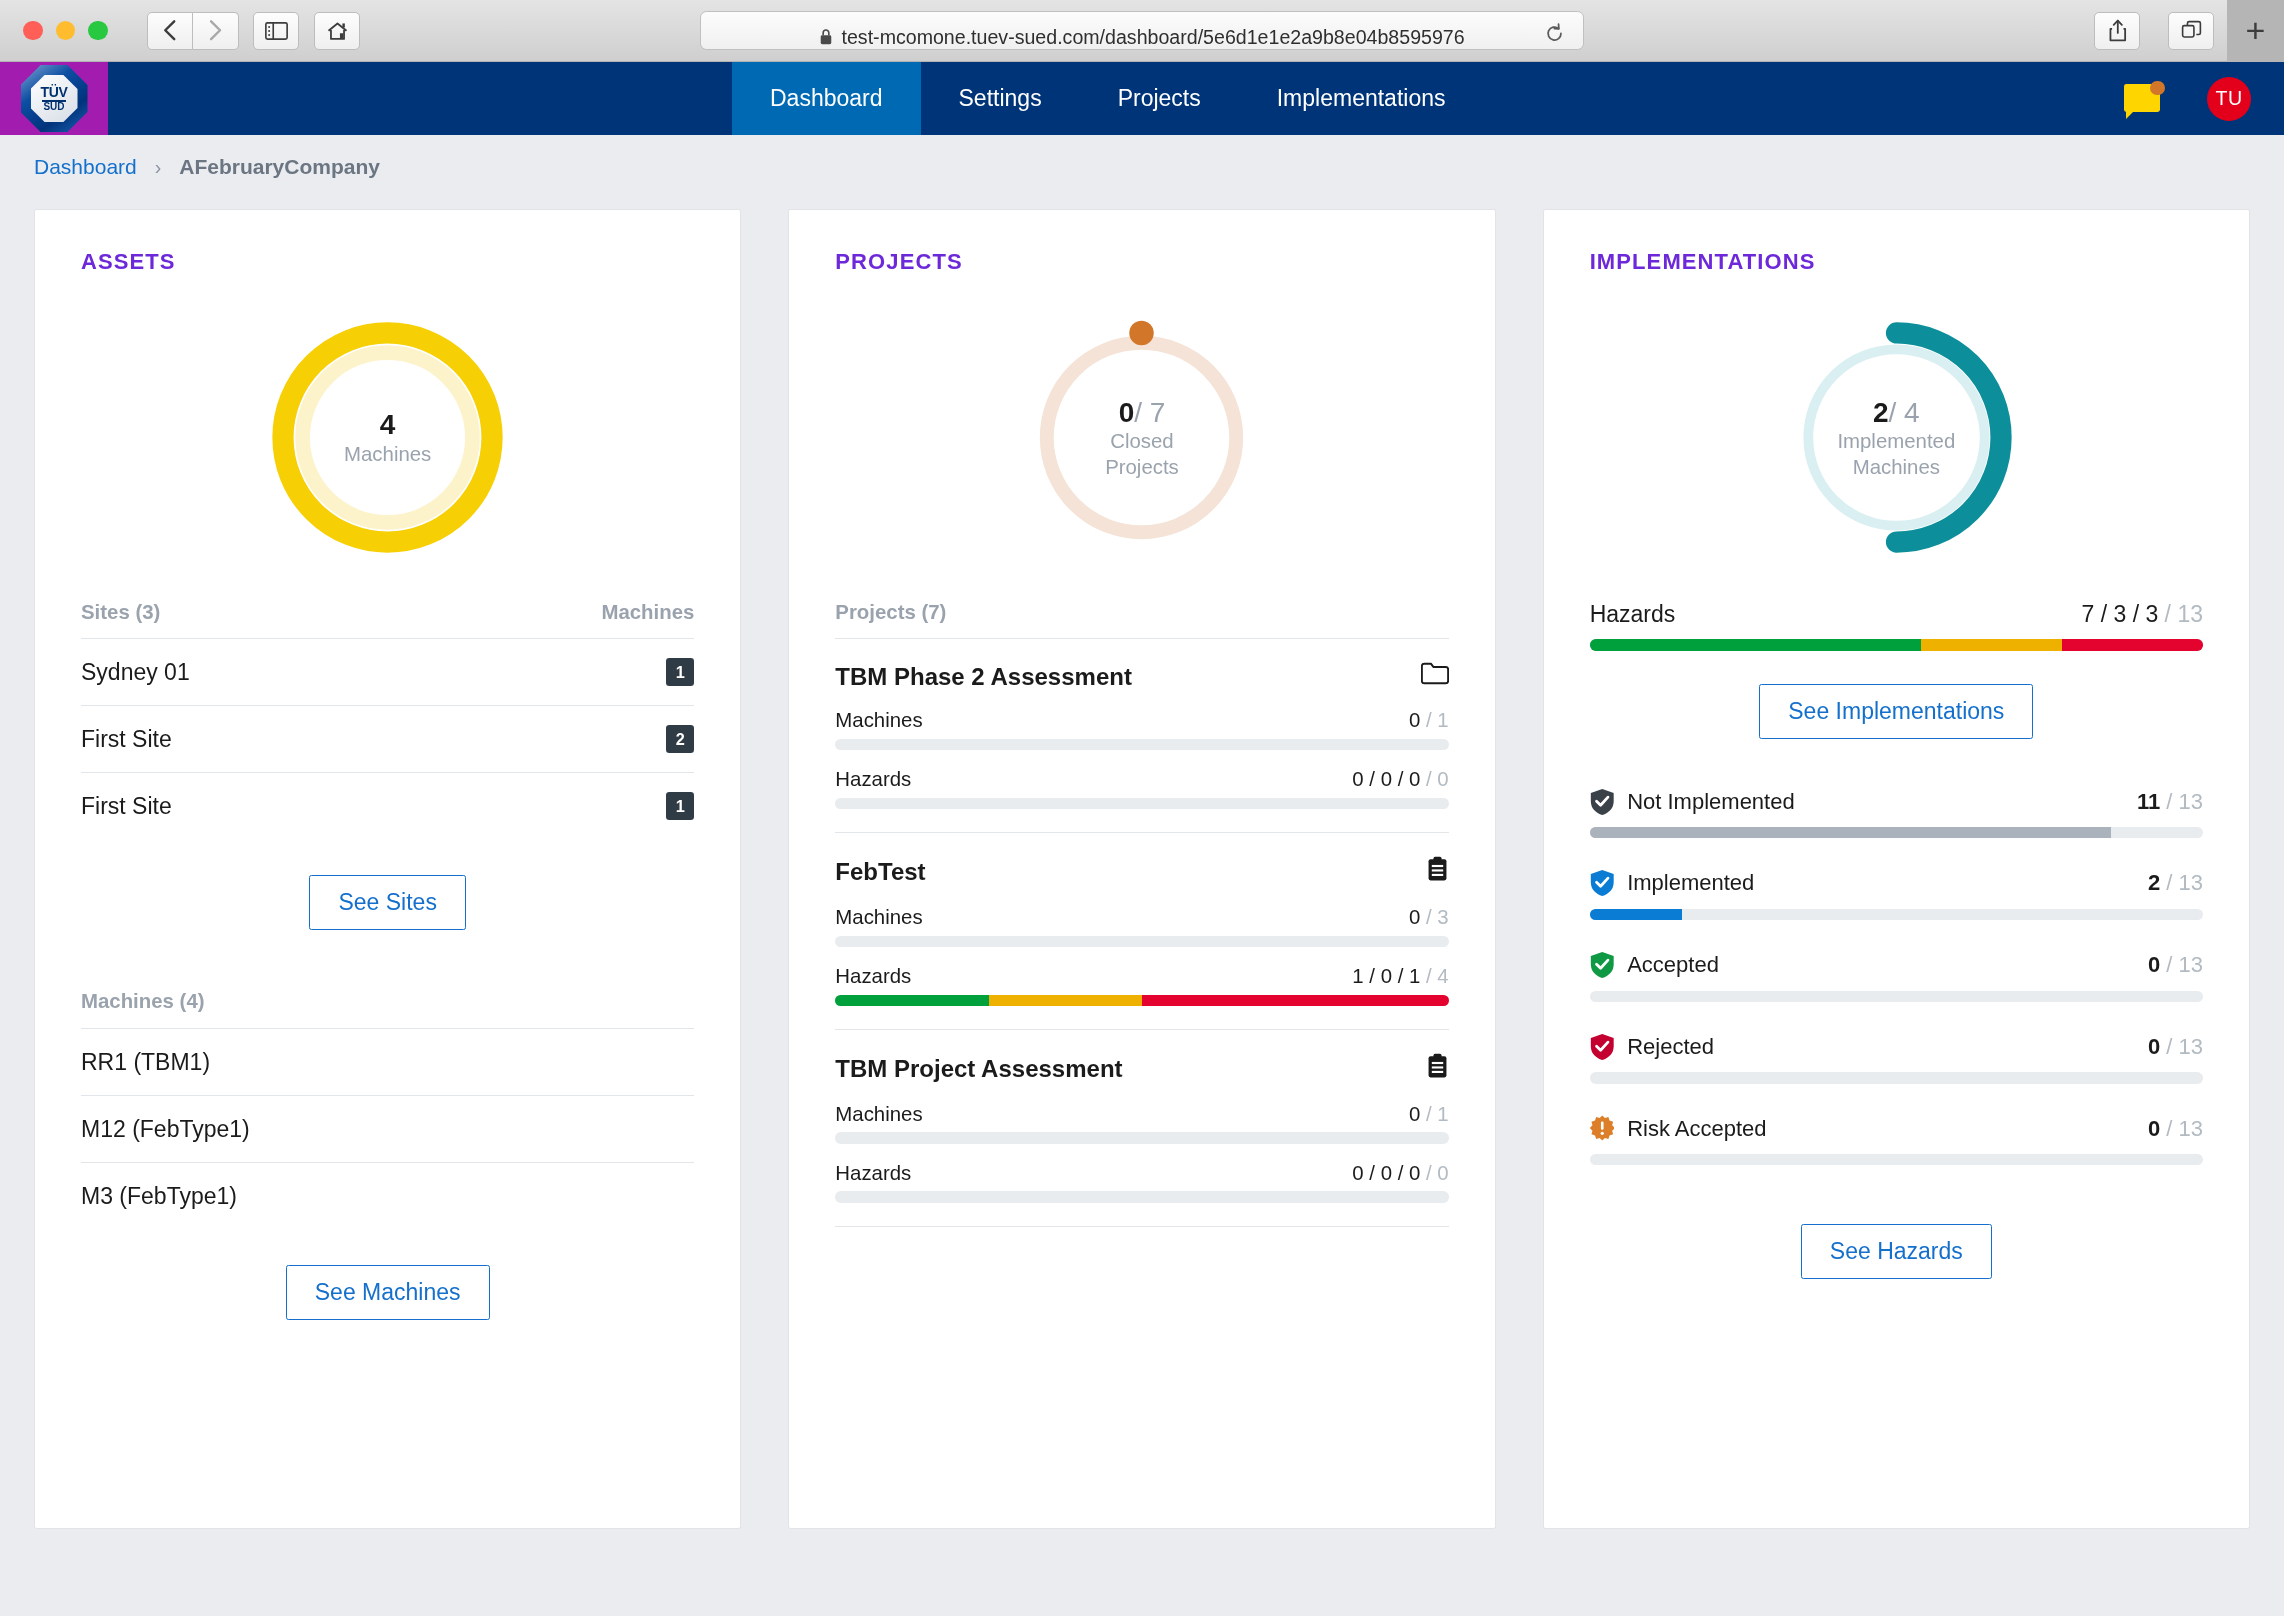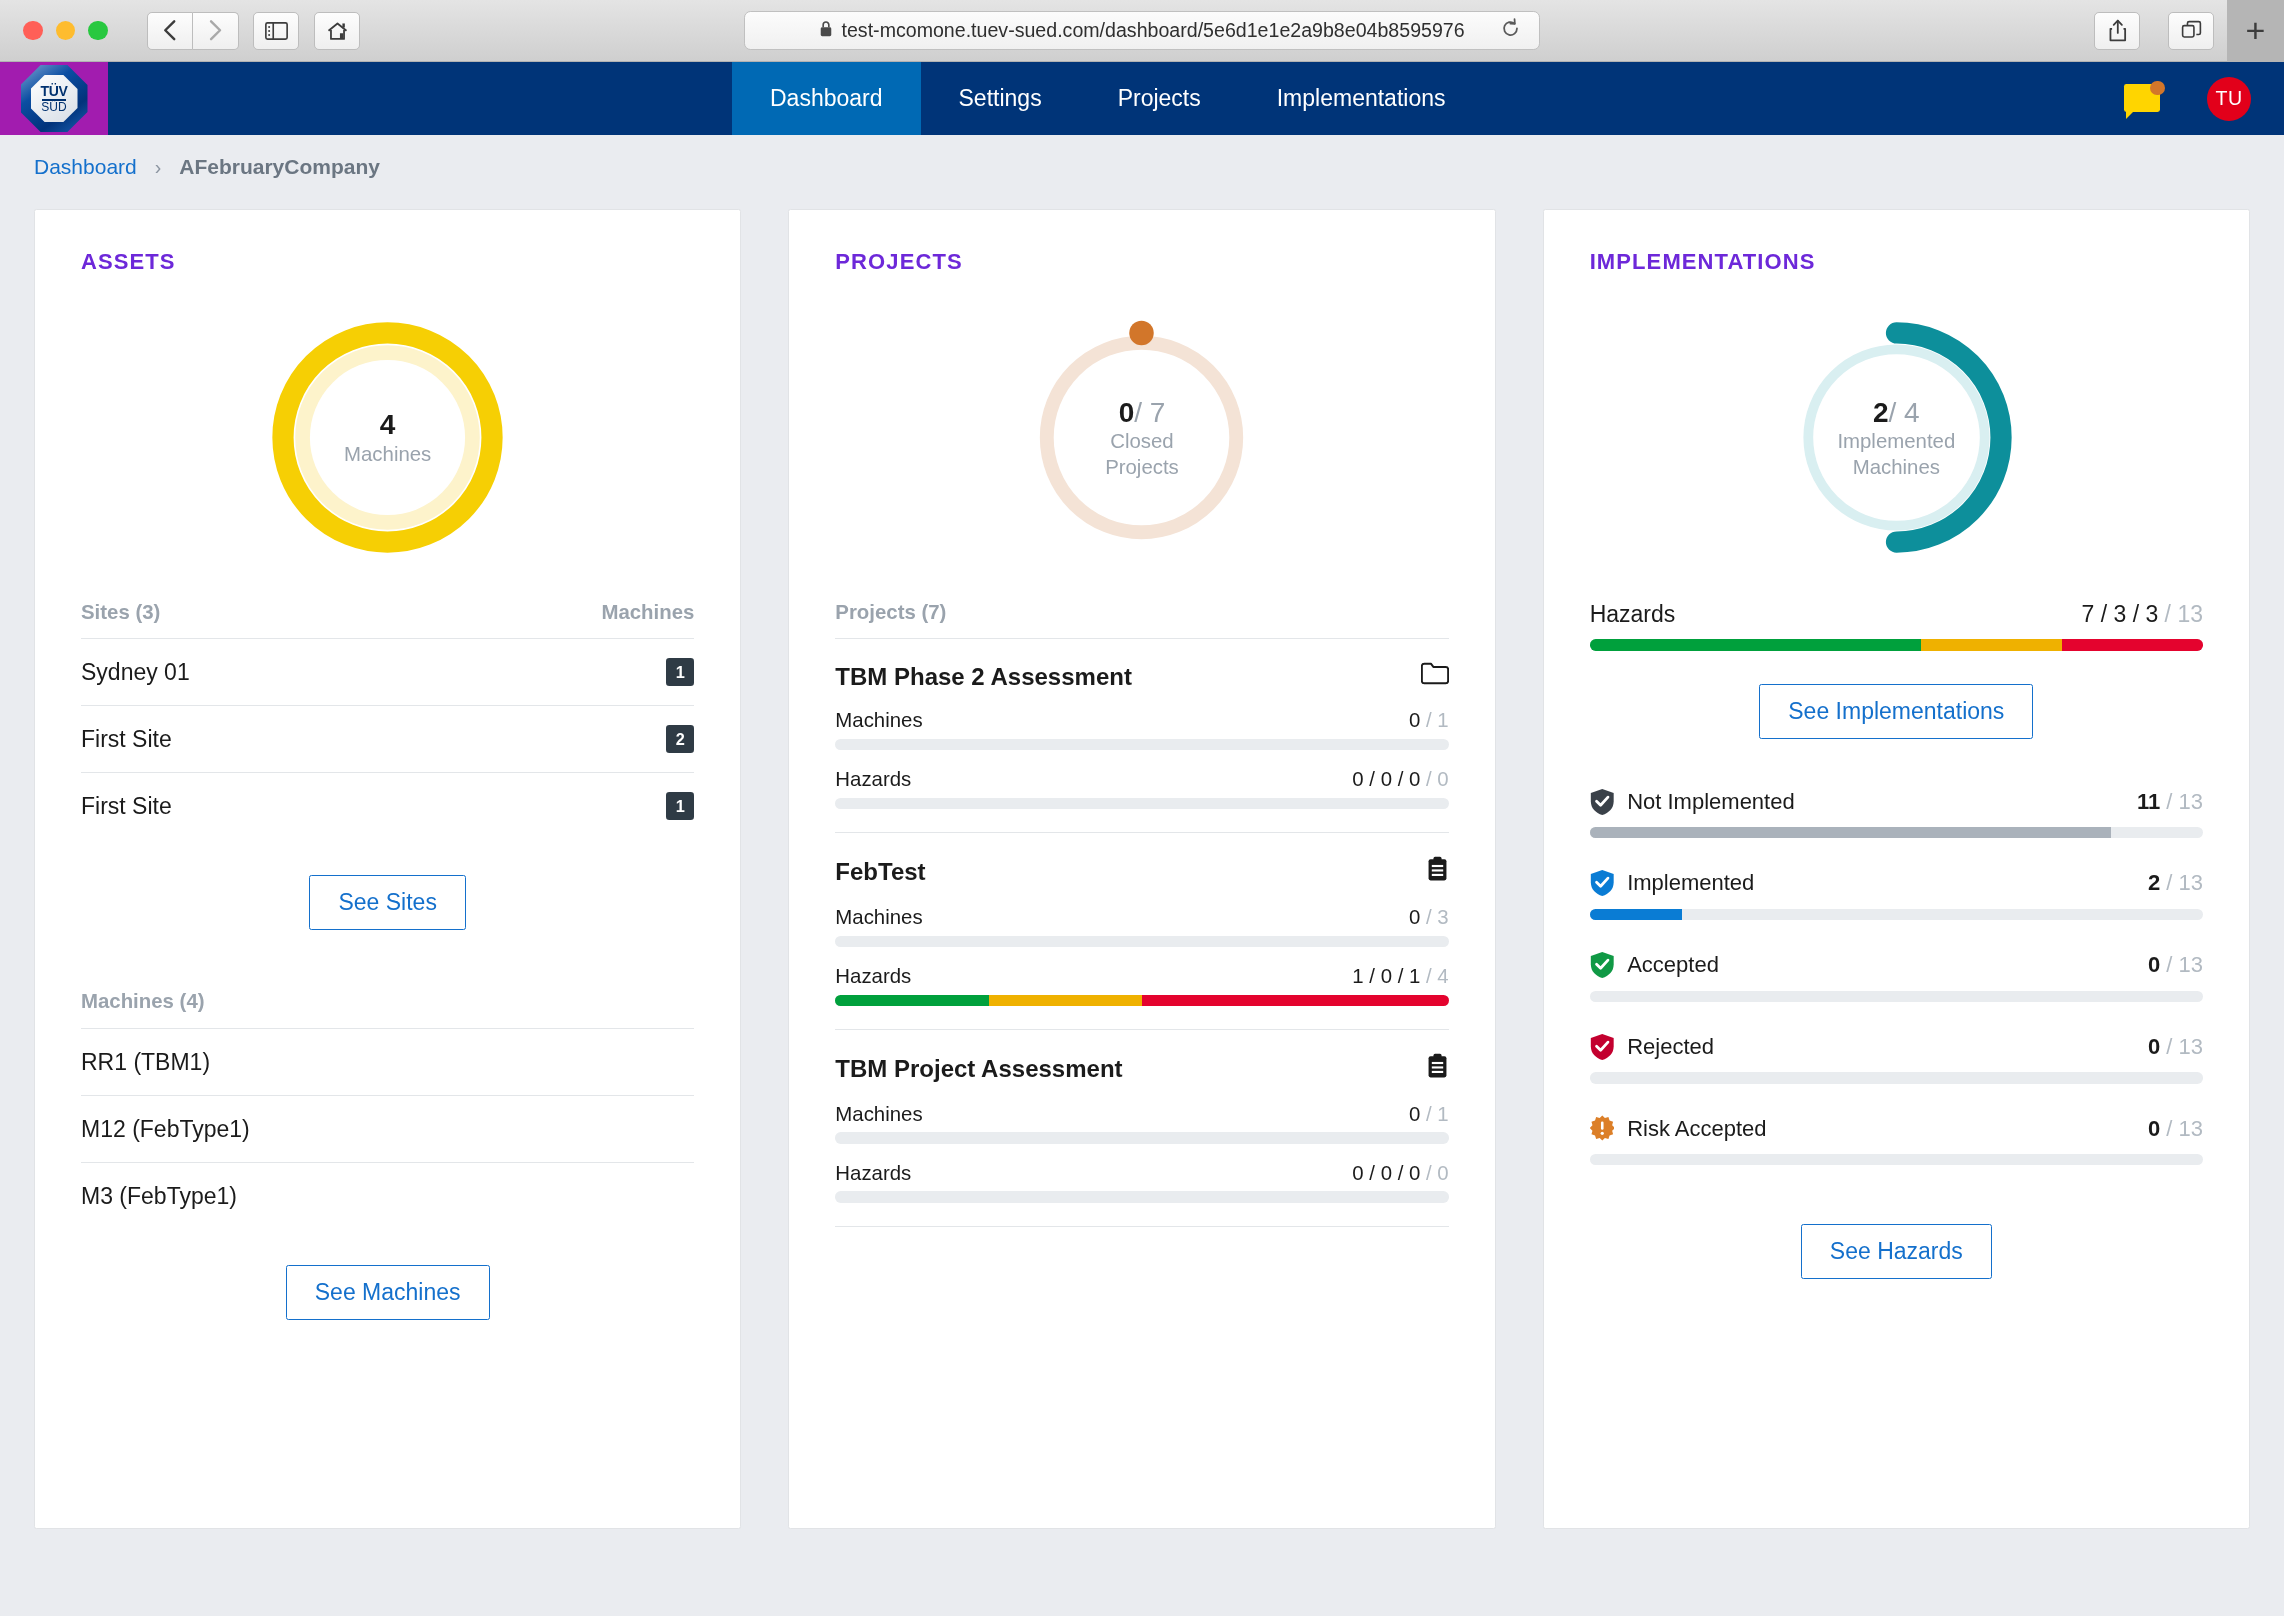--- a/index.html
+++ b/index.html
@@ -35,25 +35,25 @@
     color: #4a4a4a;
   }
   .chrome-btn:first-child { border-radius: 4.9px 0 0 4.9px; }
   .chrome-btn:last-child { border-radius: 0 4.9px 4.9px 0; border-left: none; }
   .chrome-btn.single { border-radius: 4.9px; margin-left: 14.7px; }
   .chrome-btn.dim { color: #a9a9a9; }
 
   .url-bar {
     position: absolute;
     left: 50%; transform: translateX(-50%);
-    width: 796px; height: 39px;
+    width: 884px; height: 39px;
     background: linear-gradient(#fcfcfc, #f0f0f0);
     border: 0.8px solid #c0c0c0;
     border-radius: 6.5px;
-    display: flex; align-items: center; justify-content: center;
+    display: flex; align-items: flex-end; justify-content: center;
     font-size: 19.6px; color: #2f2f2f;
     position: absolute;
   }
   .url-lock { margin-right: 8.2px; font-size: 16.3px; color: #4a4a4a; }
   .url-reload { position: absolute; right: 18px; font-size: 21px; color: #5a5a5a; }
 
   .chrome-right { position: absolute; right: 0; display: flex; align-items: center; }
   .chrome-right .chrome-btn { margin-right: 13px; }
   .newtab {
     width: 57px; height: 62px; background: #b5b5b5;
@@ -86,21 +86,21 @@
   }
   .oct-inner {
     width: 47px; height: 47px;
     background: linear-gradient(145deg,#ffffff,#d6dde6);
     clip-path: polygon(30% 0,70% 0,100% 30%,100% 70%,70% 100%,30% 100%,0 70%,0 30%);
     display: flex; flex-direction: column; align-items: center; justify-content: center;
     color: #00316f;
   }
   .oct-inner .t1 { font-size: 14px; font-weight: 700; line-height: 1; letter-spacing: -0.4px; }
   .oct-inner .rule { width: 24.5px; height: 1.6px; background:#00316f; margin: 1.6px 0 0.8px; }
-  .oct-inner .t2 { font-size: 12px; font-weight: 400; line-height: 1; }
+  .oct-inner .t2 { font-size: 10px; font-weight: 700; line-height: 1; }
 
   .nav-tabs { display: flex; align-items: stretch; margin-left: 624px; }
   .nav-tab {
     display: flex; align-items: center;
     padding: 0 38px;
     color: #ffffff; font-size: 23px;
     cursor: pointer;
   }
   .nav-tab.active { background: #0069b4; }
 

